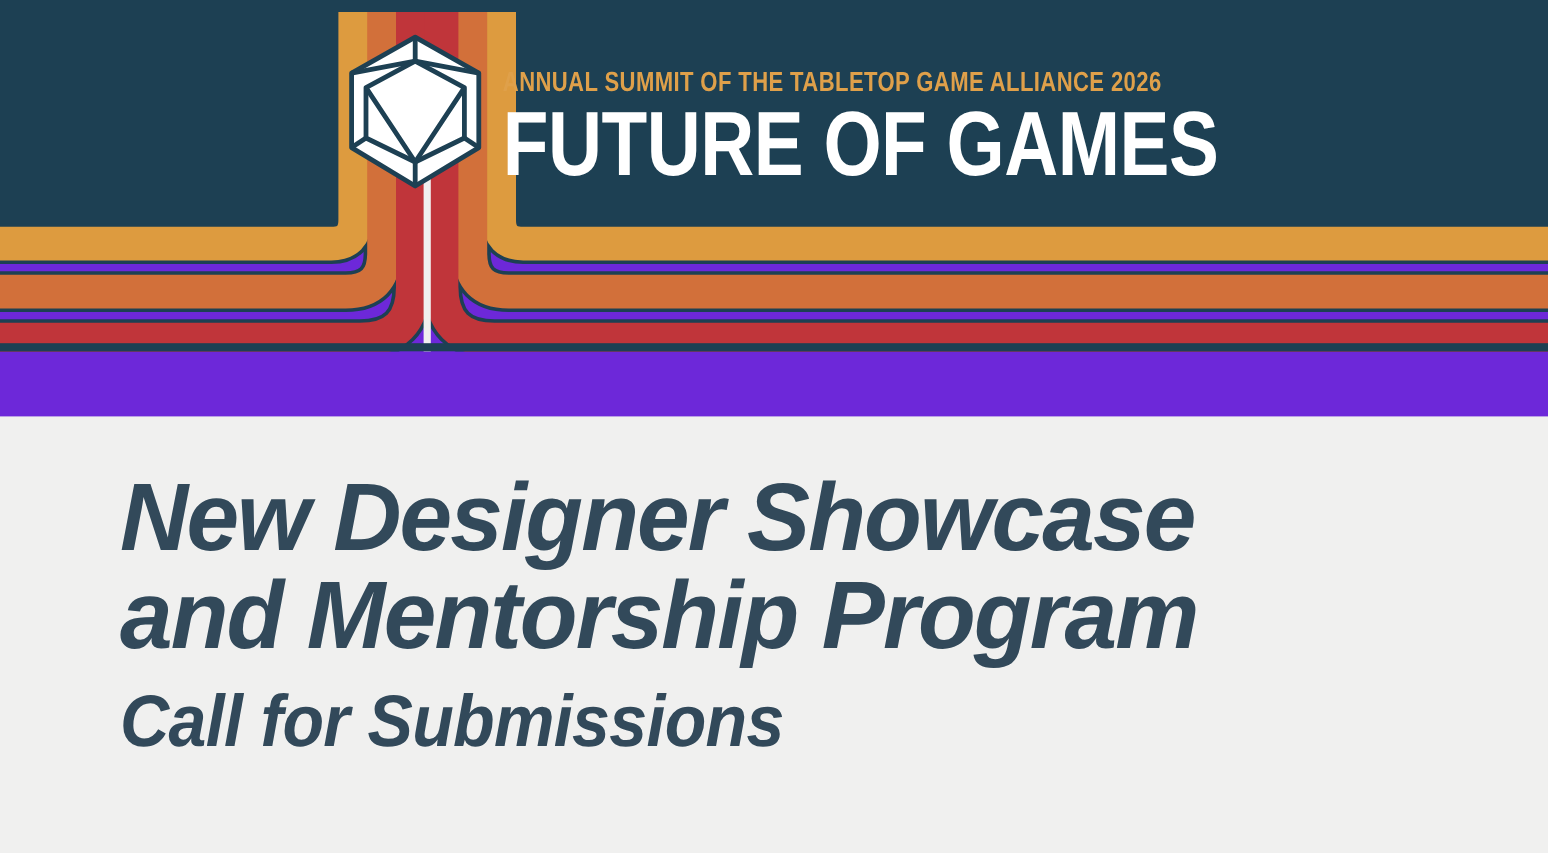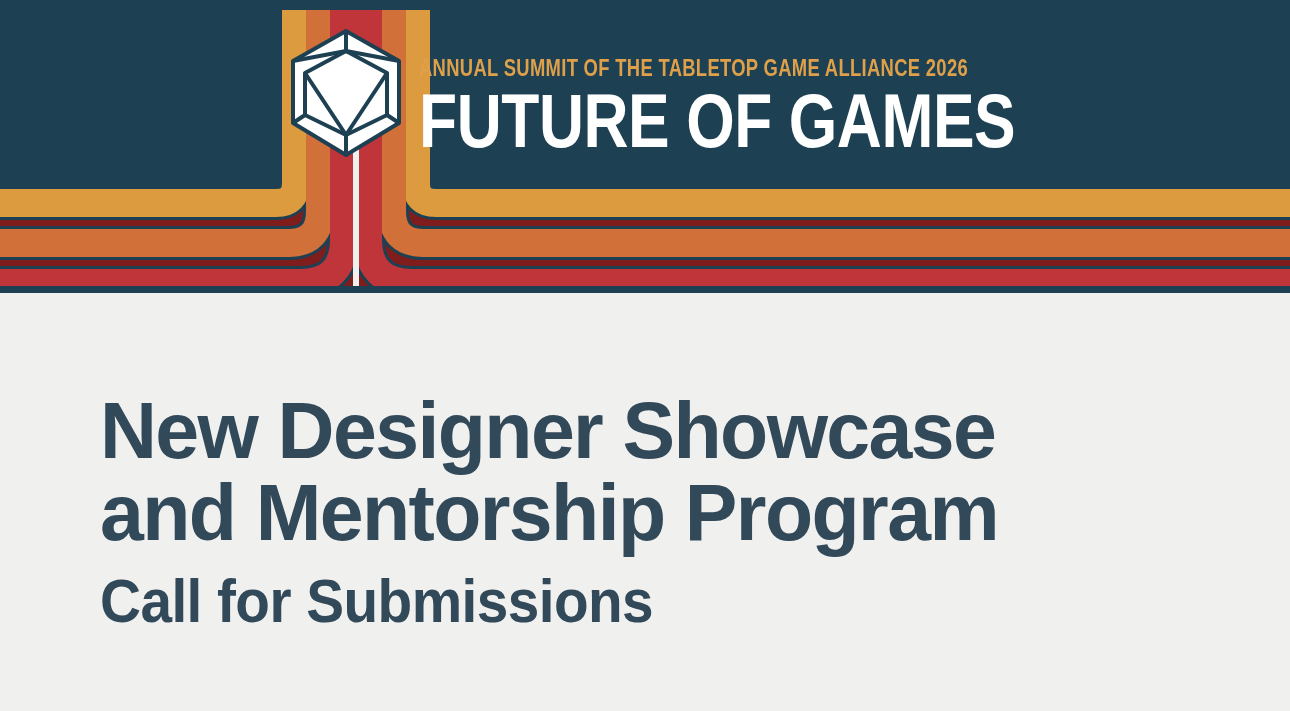--- a/index.html
+++ b/index.html
@@ -14,23 +14,23 @@
     overflow: hidden;
     position: relative;
   }
 
   
   .banner {
     position: absolute;
     left: 0;
     top: 0;
     width: 1290px;
-    height: 293px;
+    height: 347px;
     overflow: hidden;
-    background: #7f1d1d;
+    background: #6d28d9;
   }
   .banner-svg {
     position: absolute;
     left: 0;
     top: 0;
     display: block;
   }
 
   .logo-lockup {
     position: absolute;
@@ -75,20 +75,21 @@
     transform: scaleX(0.82);
     transform-origin: left center;
   }
 
   
   .content {
     position: absolute;
     left: 100px;
     top: 293px;
     width: 1150px;
+    font-style: italic;
   }
   .headline {
     color: #32495a;
     font-family: "Liberation Sans", sans-serif;
     font-weight: bold;
     font-size: 80px;
     line-height: 1.02;
     letter-spacing: -1.6px;
     margin: 0;
     padding-top: 97px;

